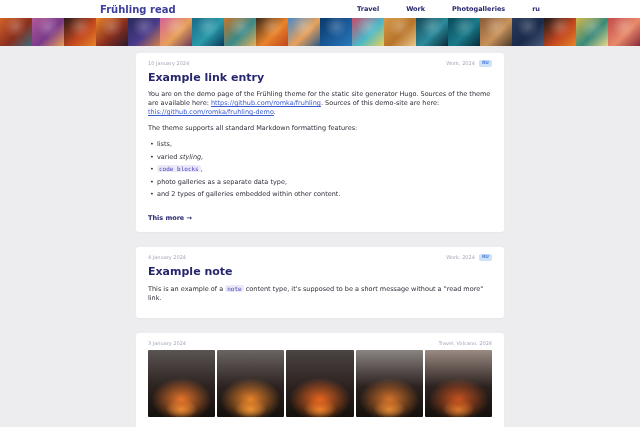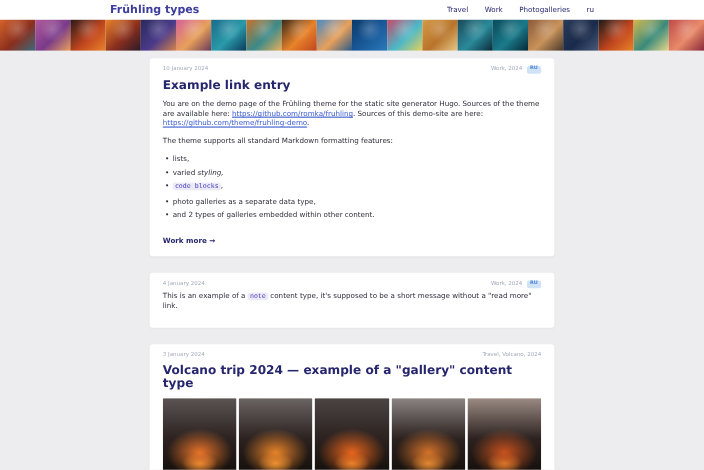--- a/index.html
+++ b/index.html
@@ -4,21 +4,21 @@
 <style>
   * { box-sizing: border-box; margin: 0; padding: 0; }
   html, body { width: 640px; height: 427px; overflow: hidden; }
   body { background: #ededef; font-family: "DejaVu Sans", "Liberation Sans", sans-serif; }
 
   
   header { height: 18px; background: #ffffff; display: flex; align-items: center; }
   .header-inner { width: 440px; margin: 0 auto; display: flex; justify-content: space-between; align-items: center; }
   .site-title { font-size: 10px; font-weight: bold; color: #3e3e9e; text-decoration: none; }
   nav { display: flex; gap: 15px; align-items: center; }
-  nav a { font-size: 6.5px; font-weight: normal; color: #26266e; text-decoration: none; }
+  nav a { font-size: 6.5px; font-weight: bold; color: #26266e; text-decoration: none; margin-left: 12px; }
 
   
   .banner { height: 28px; display: flex; width: 640px; }
   .tile { flex: 1 1 auto; height: 28px; }
 
   
   main { width: 368px; margin: 0 auto; padding-top: 7px; }
   .card { background: #ffffff; border-radius: 3px; padding: 7px 12px 8px; margin-bottom: 15px; box-shadow: 0 1px 2px rgba(0,0,0,0.03); }
   .meta { display: flex; justify-content: space-between; align-items: center; font-size: 5px; color: #a3a9ba; }
   .meta-right { display: flex; align-items: center; }
@@ -38,21 +38,21 @@
 
   
   .gallery { display: flex; gap: 2px; margin: 4px 0 5px; }
   .gimg { flex: 1 1 auto; height: 67px; border-radius: 1px; }
 </style>
 </head>
 <body>
 
 <header>
   <div class="header-inner">
-    <a href="#" class="site-title">Frühling types</a>
+    <a href="#" class="site-title">Frühling read</a>
     <nav>
       <a href="#">Travel</a>
       <a href="#">Work</a>
       <a href="#">Photogalleries</a>
       <a href="#">ru</a>
     </nav>
   </div>
 </header>
 
 <div class="banner" id="banner">
@@ -82,51 +82,51 @@
 
   <article class="card">
     <div class="meta">
       <span class="date">10 January 2024</span>
       <span class="meta-right">
         <a href="#" class="tags">Work, 2024</a>
         <span class="badge">RU</span>
       </span>
     </div>
     <h2><a href="#">Example link entry</a></h2>
-    <p><span>You are on the demo page of the Frühling theme for the static site generator Hugo. Sources of the theme are available here: </span><a href="#" class="inline-link">https://github.com/romka/fruhling</a><span>. Sources of this demo-site are here: </span><a href="#" class="inline-link">https://github.com/theme/fruhling-demo</a><span>.</span></p>
+    <p><span>You are on the demo page of the Frühling theme for the static site generator Hugo. Sources of the theme are available here: </span><a href="#" class="inline-link">https://github.com/romka/fruhling</a><span>. Sources of this demo-site are here: </span><a href="#" class="inline-link">this://github.com/romka/fruhling-demo</a><span>.</span></p>
     <p>The theme supports all standard Markdown formatting features:</p>
     <ul>
       <li>lists,</li>
       <li><span class="b">varied</span><span class="i"> styling,</span></li>
       <li><code>code blocks</code><span>,</span></li>
       <li>photo galleries as a separate data type,</li>
       <li>and 2 types of galleries embedded within other content.</li>
     </ul>
-    <a href="#" class="readmore">Work more →</a>
+    <a href="#" class="readmore">This more →</a>
   </article>
 
   <article class="card">
     <div class="meta">
       <span class="date">4 January 2024</span>
       <span class="meta-right">
         <a href="#" class="tags">Work, 2024</a>
         <span class="badge">RU</span>
       </span>
     </div>
+    <h2><a href="#">Example note</a></h2>
     <p><span>This is an example of a </span><code>note</code><span> content type, it's supposed to be a short message without a "read more" link.</span></p>
   </article>
 
   <article class="card">
     <div class="meta">
       <span class="date">3 January 2024</span>
       <span class="meta-right">
         <a href="#" class="tags">Travel, Volcano, 2024</a>
       </span>
     </div>
-    <h2><a href="#">Volcano trip 2024 — example of a "gallery" content type</a></h2>
     <div class="gallery" id="gallery">
         <div class="gimg" style="background: radial-gradient(62% 45% at 50% 74%, rgb(232, 116, 42), rgba(0, 0, 0, 0) 72%), radial-gradient(30% 18% at 50% 88%, rgb(245, 163, 58), rgba(0, 0, 0, 0) 80%), linear-gradient(rgb(90, 84, 82) 0%, rgb(44, 34, 32) 55%, rgb(21, 16, 12) 100%);"></div>
         <div class="gimg" style="background: radial-gradient(62% 45% at 50% 74%, rgb(232, 131, 42), rgba(0, 0, 0, 0) 72%), radial-gradient(30% 18% at 50% 88%, rgb(245, 163, 58), rgba(0, 0, 0, 0) 80%), linear-gradient(rgb(106, 100, 98) 0%, rgb(44, 34, 32) 55%, rgb(21, 16, 12) 100%);"></div>
         <div class="gimg" style="background: radial-gradient(62% 45% at 50% 74%, rgb(232, 101, 30), rgba(0, 0, 0, 0) 72%), radial-gradient(30% 18% at 50% 88%, rgb(245, 163, 58), rgba(0, 0, 0, 0) 80%), linear-gradient(rgb(74, 68, 66) 0%, rgb(44, 34, 32) 55%, rgb(21, 16, 12) 100%);"></div>
         <div class="gimg" style="background: radial-gradient(62% 45% at 50% 74%, rgb(212, 114, 42), rgba(0, 0, 0, 0) 72%), radial-gradient(30% 18% at 50% 88%, rgb(245, 163, 58), rgba(0, 0, 0, 0) 80%), linear-gradient(rgb(138, 132, 130) 0%, rgb(44, 34, 32) 55%, rgb(21, 16, 12) 100%);"></div>
         <div class="gimg" style="background: radial-gradient(62% 45% at 50% 74%, rgb(200, 82, 30), rgba(0, 0, 0, 0) 72%), radial-gradient(30% 18% at 50% 88%, rgb(245, 163, 58), rgba(0, 0, 0, 0) 80%), linear-gradient(rgb(154, 138, 130) 0%, rgb(44, 34, 32) 55%, rgb(21, 16, 12) 100%);"></div>
       </div>
 
   </article>
 

